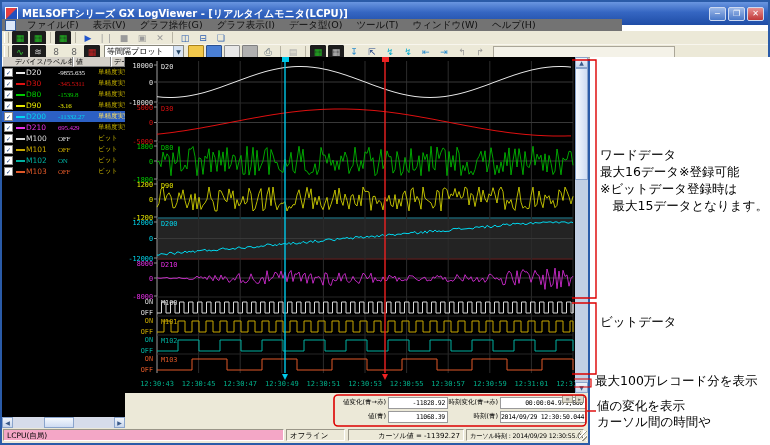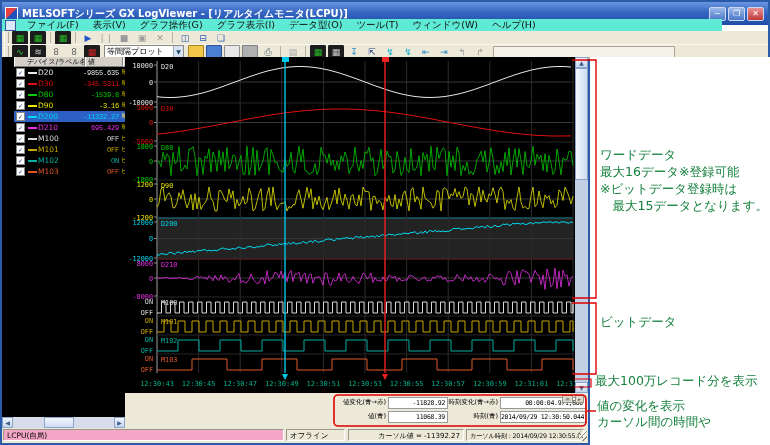--- a/index.html
+++ b/index.html
@@ -15,49 +15,49 @@
   #titlebar{left:2px;top:2px;width:766px;height:23px;
      background:linear-gradient(180deg,#6a96e0 0%,#3566c2 45%,#1f4da6 100%);
      display:flex;align-items:center;color:#fff;font-size:10px;font-weight:bold;}
   #app-icon{width:11px;height:11px;margin:0 4px 0 3px;border:1px solid #fff;
      background:linear-gradient(135deg,#e84040 0%,#e84040 45%,#2050c0 55%,#2050c0 100%);}
   #win-controls{margin-left:auto;display:flex;gap:2px;margin-right:4px;}
   .winbtn{width:15px;height:12px;border:1px solid #cdd9f0;border-radius:2px;
      background:linear-gradient(180deg,#9db9e8,#4a78c8);color:#fff;font-size:8px;line-height:11px;
      text-align:center;font-weight:bold;}
   .winbtn.close{background:linear-gradient(180deg,#e89090,#c03838);}
-  #menubar{left:2px;top:19px;width:720px;height:12px;background:#5eead4;display:flex;
+  #menubar{left:2px;top:19px;width:620px;height:12px;background:#737373;display:flex;
      align-items:center;font-size:9.5px;color:#111;border-bottom:1px solid #d8d4c4;}
   #child-icon{width:9px;height:9px;margin:0 4px 0 3px;border:1px solid #335a9a;background:#dce8fa;}
   .mi{padding:0 7px;}
   .tbrow{left:2px;background:#ece9d8;display:flex;align-items:center;}
   #tb1{top:31px;width:766px;height:13px;}
   #tb2{top:44px;width:766px;height:13px;border-top:1px solid #f8f6ee;border-bottom:1px solid #cfcbbb;}
   .ico{width:14px;height:12px;margin:0 1px;display:flex;align-items:center;justify-content:center;
      font-size:9px;line-height:12px;border:1px solid transparent;border-radius:1px;background:transparent;}
   .tsep{width:1px;height:11px;background:#b8b4a4;margin:0 3px;}
   .grip{width:3px;height:11px;margin:0 2px;border-left:1px solid #fff;border-right:1px solid #b0ac9c;}
   #plot-combo{height:11px;width:76px;background:#fff;border:1px solid #8a887c;margin:0 3px;
      font-size:8px;display:flex;align-items:center;padding-left:2px;color:#000;}
   #plot-combo .dd{margin-left:auto;width:9px;height:100%;background:#d8e4f4;border-left:1px solid #9ab;
      font-size:6px;display:flex;align-items:center;justify-content:center;color:#246;}
   #tb2-empty{height:10px;width:180px;background:#f4f2e8;border:1px solid #aaa698;margin-left:4px;}
   
-  #device-panel{left:2px;top:57px;width:123px;height:360px;background:#000;overflow:hidden;padding-left:12px;}
+  #device-panel{left:2px;top:57px;width:123px;height:360px;background:#000;overflow:hidden;}
   #dev-header{display:flex;height:10px;background:#d4d0c8;font-size:7px;color:#000;}
   #dev-header .hc{border-right:1px solid #808080;border-left:1px solid #fff;border-bottom:1px solid #808080;
      overflow:hidden;white-space:nowrap;padding-left:2px;line-height:10px;}
   .drow{display:flex;height:11px;align-items:center;font-size:7.5px;white-space:nowrap;}
   .drow.sel{background:#2c60c4;}
   .cb{width:7px;height:7px;background:#fff;border:1px solid #888;margin:0 1px 0 2px;
      font-size:6px;line-height:7px;text-align:center;color:#123a7a;flex:none;}
   .sw{width:12px;flex:none;text-align:center;}
   .sw i{display:inline-block;width:9px;height:2px;vertical-align:middle;}
   .dn{width:32px;flex:none;overflow:hidden;}
-  .dv{width:38px;flex:none;text-align:right;font-family:Liberation Mono, monospace;font-size:7px;letter-spacing:-0.2px;margin-left:11px;}
+  .dv{width:38px;flex:none;font-family:Liberation Serif, serif;font-size:7px;letter-spacing:-0.2px;}
   .dt{width:29px;flex:none;padding-left:2px;font-size:6.5px;overflow:hidden;}
   
   #graph-wrap{left:125px;top:57px;width:450px;height:336px;background:#000;}
   
   #vscroll{left:575px;top:57px;width:13px;height:336px;background:#c2cfe4;}
   .sbtn{position:absolute;left:0;width:13px;height:11px;background:linear-gradient(180deg,#f0f5fc,#c8d6ec);
      border:1px solid #8aa4cc;box-sizing:border-box;font-size:6px;text-align:center;line-height:9px;color:#3a5a8a;}
   #vthumb{position:absolute;left:0;top:11px;width:13px;height:112px;box-sizing:border-box;
      background:linear-gradient(90deg,#f4f8fe,#cfdcf2);border:1px solid #8aa4cc;}
   
@@ -80,21 +80,21 @@
   .seg{position:absolute;top:1px;height:12px;line-height:12px;border:1px solid;
      border-color:#9a9688 #fff #fff #9a9688;padding:0 3px;white-space:nowrap;overflow:hidden;box-sizing:border-box;}
   #seg-conn{left:1px;width:281px;background:#f4a6c6;}
   #seg-mode{left:284px;width:59px;}
   #seg-cval{left:346px;width:116px;text-align:right;font-size:7px;}
   #seg-ctime{left:464px;width:118px;text-align:right;font-size:6.3px;letter-spacing:-0.2px;}
   #resize-grip{position:absolute;right:1px;top:3px;width:8px;height:10px;
      background:repeating-linear-gradient(135deg,#fff 0 1px,#998 1px 2px,transparent 2px 4px);}
   
   #anno-canvas{left:590px;top:57px;width:180px;height:388px;background:#fff;}
-  .anno-text{position:absolute;color:#15803d;font-size:12.5px;line-height:17px;white-space:nowrap;}
+  .anno-text{position:absolute;color:#000000;font-size:12.5px;line-height:17px;white-space:nowrap;}
   #anno-svg{left:0;top:0;width:770px;height:445px;pointer-events:none;}
 </style>
 </head>
 <body>
 
 <div class="abs" id="frame-left"></div>
 <div class="abs" id="frame-top"></div>
 <div class="abs" id="frame-right-chrome"></div>
 <div class="abs" id="frame-bottom"></div>
 <div class="abs" id="frame-right-app"></div>

